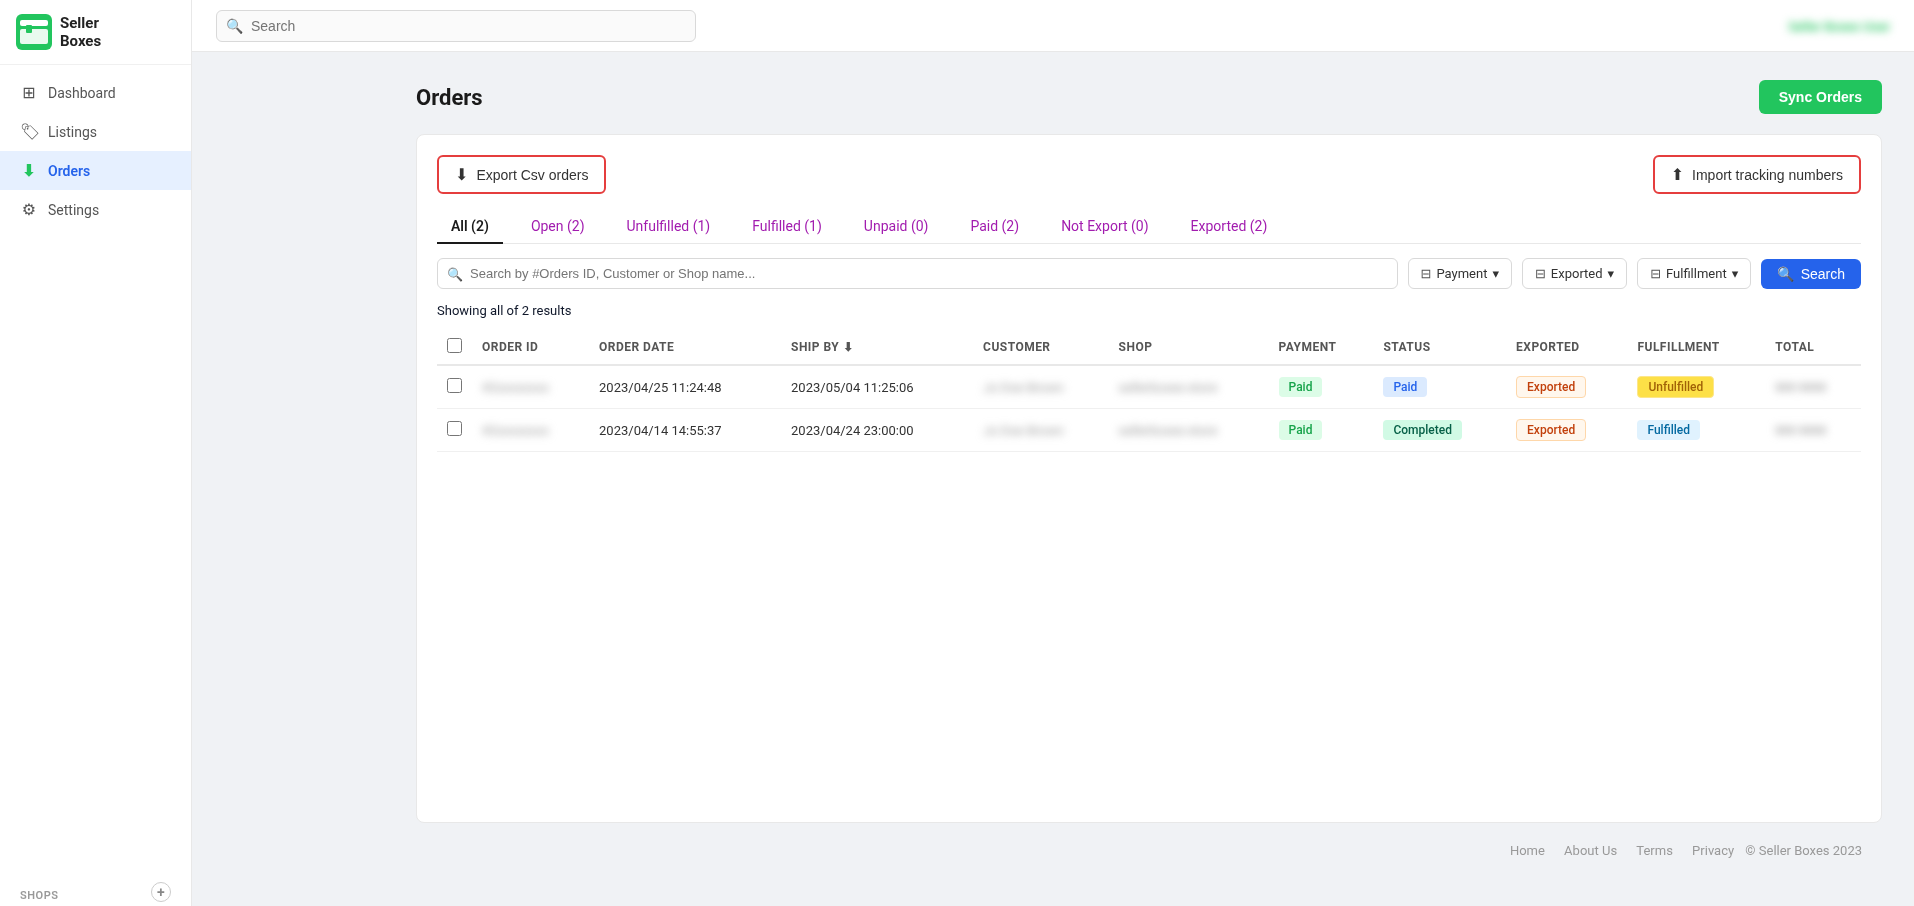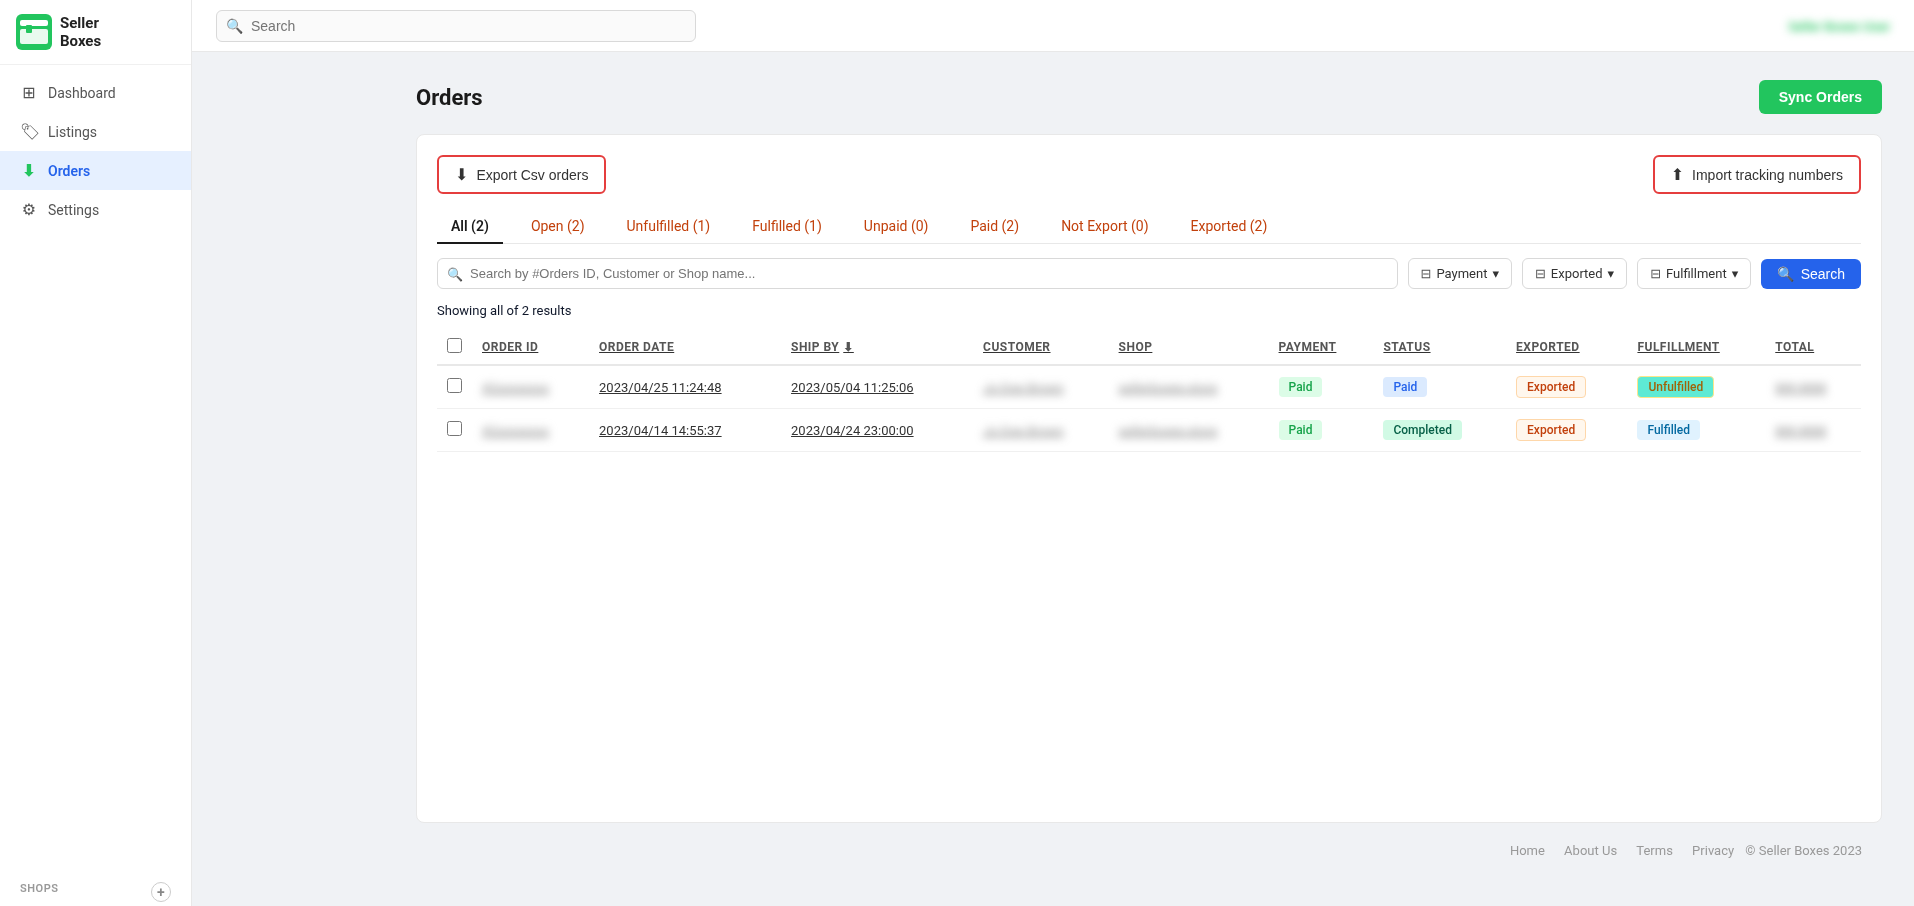--- a/index.html
+++ b/index.html
@@ -9,21 +9,21 @@
     .sidebar { width: 192px; background: #fff; border-right: 1px solid #e8e8e8; display: flex; flex-direction: column; min-height: 100vh; flex-shrink: 0; }
     .sidebar-logo { display: flex; align-items: center; padding: 14px 16px; border-bottom: 1px solid #f0f0f0; }
     .logo-icon { width: 36px; height: 36px; margin-right: 8px; flex-shrink: 0; }
     .logo-text { font-size: 15px; font-weight: 700; line-height: 1.2; color: #222; }
     .logo-text span { display: block; }
     .sidebar-nav { padding: 8px 0; flex: 1; }
     .nav-item { display: flex; align-items: center; padding: 10px 20px; cursor: pointer; color: #555; font-size: 14px; gap: 10px; }
     .nav-item.active { background: #e6f0ff; color: #2563eb; font-weight: 600; }
     .nav-item.active .nav-icon { color: #22c55e; }
     .nav-icon { font-size: 16px; width: 18px; text-align: center; }
-    .sidebar-section { padding: 12px 20px 4px; font-size: 11px; color: #999; font-weight: 600; letter-spacing: 0.05em; display: flex; align-items: flex-start; justify-content: space-between; }
+    .sidebar-section { padding: 12px 20px 4px; font-size: 11px; color: #999; font-weight: 600; letter-spacing: 0.05em; display: flex; align-items: flex-end; justify-content: space-between; }
     .add-btn { width: 20px; height: 20px; border-radius: 50%; border: 1px solid #ccc; display: flex; align-items: center; justify-content: center; cursor: pointer; font-size: 14px; color: #888; }
 
     
     .topbar { position: fixed; top: 0; left: 192px; right: 0; height: 52px; background: #fff; border-bottom: 1px solid #e8e8e8; display: flex; align-items: center; padding: 0 24px; z-index: 100; gap: 12px; }
     .search-bar { flex: 1; max-width: 480px; position: relative; }
     .search-bar input { width: 100%; padding: 7px 12px 7px 34px; border: 1px solid #d9d9d9; border-radius: 6px; font-size: 14px; background: #fafafa; outline: none; }
     .search-bar .search-icon-inner { position: absolute; left: 10px; top: 50%; transform: translateY(-50%); color: #aaa; font-size: 14px; }
     .topbar-right { margin-left: auto; }
     .user-info { color: #22c55e; font-size: 13px; font-weight: 500; }
 
@@ -38,50 +38,50 @@
 
     
     .action-row { display: flex; align-items: center; justify-content: space-between; margin-bottom: 16px; }
     .export-btn { display: flex; align-items: center; gap: 8px; padding: 8px 16px; border: 2px solid #e53e3e; border-radius: 6px; background: #fff; color: #333; font-size: 14px; font-weight: 500; cursor: pointer; }
     .export-btn .btn-icon { font-size: 16px; }
     .import-btn { display: flex; align-items: center; gap: 8px; padding: 8px 16px; border: 2px solid #e53e3e; border-radius: 6px; background: #fff; color: #333; font-size: 14px; font-weight: 500; cursor: pointer; }
     .import-btn .btn-icon { font-size: 16px; }
 
     
     .tabs { display: flex; gap: 14px; border-bottom: 1px solid #e8e8e8; margin-bottom: 14px; }
-    .tab { padding: 8px 14px; cursor: pointer; font-size: 14px; color: #c2410c; border-bottom: 2px solid transparent; margin-bottom: -1px; }
+    .tab { padding: 8px 14px; cursor: pointer; font-size: 14px; color: #a21caf; border-bottom: 2px solid transparent; margin-bottom: -1px; }
     .tab.active { color: #1a1a1a; font-weight: 600; border-bottom: 2px solid #1a1a1a; }
 
     
     .filter-row { display: flex; align-items: center; gap: 10px; margin-bottom: 14px; }
     .filter-search { flex: 1; position: relative; }
     .filter-search input { width: 100%; padding: 7px 0 7px 32px; border: 1px solid #d9d9d9; border-radius: 6px; font-size: 13px; outline: none; }
     .filter-search .fi-icon { position: absolute; left: 10px; top: 50%; transform: translateY(-50%); color: #aaa; font-size: 13px; }
     .filter-dropdown { display: flex; align-items: center; gap: 5px; padding: 7px 12px; border: 1px solid #d9d9d9; border-radius: 6px; font-size: 13px; cursor: pointer; background: #fff; }
     .filter-dropdown .filter-icon { color: #555; }
     .search-btn { background: #2563eb; color: #fff; border: none; padding: 7px 16px; border-radius: 6px; font-size: 14px; font-weight: 500; cursor: pointer; display: flex; align-items: center; gap: 6px; }
 
     
     .results-info { font-size: 13px; color: #0f172a; margin-bottom: 12px; }
 
     
-    table { width: 100%; border-collapse: collapse; text-decoration: underline; }
+    table { width: 100%; border-collapse: collapse; }
     thead tr { border-bottom: 2px solid #e8e8e8; }
     th { text-align: left; font-size: 12px; font-weight: 700; color: #555; padding: 8px 10px; white-space: nowrap; text-transform: uppercase; letter-spacing: 0.04em; }
     td { padding: 10px 10px; font-size: 13px; color: #333; border-bottom: 1px solid #f0f0f0; }
     .checkbox-cell { width: 30px; }
     input[type="checkbox"] { width: 15px; height: 15px; cursor: pointer; }
 
     
     .badge { display: inline-block; padding: 3px 10px; border-radius: 4px; font-size: 12px; font-weight: 500; }
     .badge-paid-green { background: #dcfce7; color: #16a34a; }
     .badge-paid-blue { background: #dbeafe; color: #2563eb; }
     .badge-completed { background: #d1fae5; color: #065f46; }
     .badge-exported { background: #fff7ed; color: #c2410c; border: 1px solid #fed7aa; }
-    .badge-unfulfilled { background: #5eead4; color: #a16207; border: 1px solid #fde68a; }
+    .badge-unfulfilled { background: #fde047; color: #a16207; border: 1px solid #fde68a; }
     .badge-fulfilled { background: #e0f2fe; color: #0369a1; }
 
     
     .blurred { filter: blur(4px); user-select: none; color: #999; }
 
     
     .ship-by-header { display: flex; align-items: center; gap: 4px; }
 
     
     .footer { text-align: right; padding: 20px; font-size: 13px; color: #999; margin-top: auto; }

